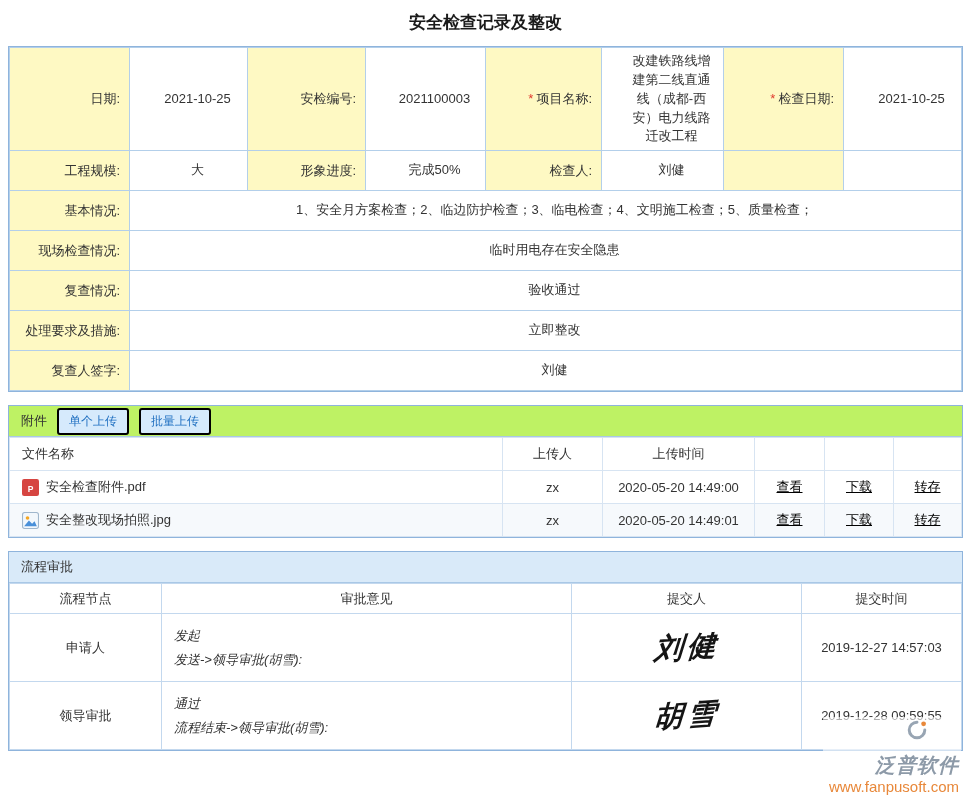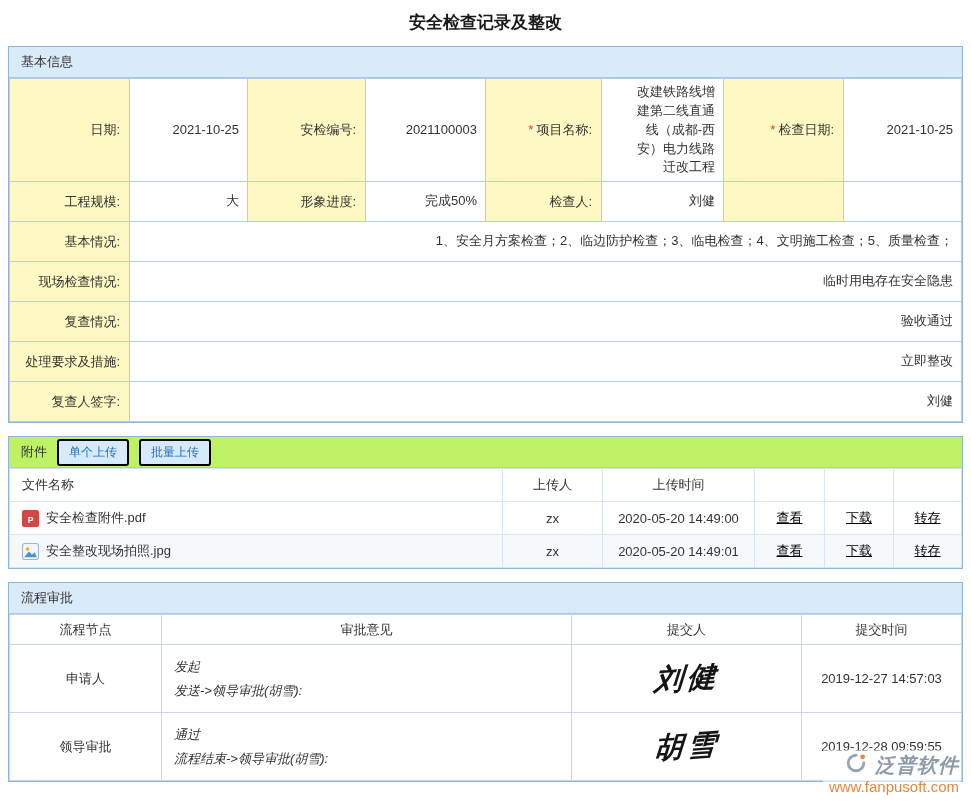--- a/index.html
+++ b/index.html
@@ -28,21 +28,21 @@
     height: 31px; display: flex; align-items: center; gap: 10px;
     font-size: 13px; color: #333;
   }
   .section-header.plain { background: #bef264; }
   table { width: 100%; border-collapse: collapse; table-layout: fixed; }
   td, th { border: 1px solid #b3cfea; font-size: 13px; font-weight: normal; padding: 4px 8px; vertical-align: middle; }
   
   .basic td.lbl {
     background: #fef9c3; text-align: right; color: #333; padding-right: 9px;
   }
-  .basic td.val { background: #fff; text-align: right; padding-left: 26px; line-height: 1.45; }
+  .basic td.val { background: #fff; text-align: center; padding-left: 26px; line-height: 1.45; }
   .basic tr.r1 td { height: 88px; }
   .basic tr.r2 td { height: 40px; }
   .basic tr.rf td { height: 40px; }
   .req { color: #e03a2f; margin-right: 3px; }
   
   .att td { border-color: #d7e4f2; height: 33px; }
   .att tr.head td { color: #333; }
   .att td.c { text-align: center; }
   .att tr.file-row-alt td { background: #f6f9fc; }
   .file-cell { display: flex; align-items: center; gap: 7px; padding-left: 4px; }
@@ -69,34 +69,33 @@
     transform: rotate(-4deg) skewX(-8deg);
     letter-spacing: 4px;
   }
   
   .watermark {
     position: absolute; right: 10px; bottom: 6px;
     display: flex; flex-direction: column; align-items: flex-end;
     background: rgba(255,255,255,0.6);
     padding: 2px 2px 0 6px;
   }
-  .wm-row { display: flex; gap: 8px; }
+  .wm-row { display: flex; align-items: center; gap: 8px; flex-direction: column; }
   .wm-brand {
     font-size: 20px; font-weight: bold; font-style: italic; color: #8d9aa8;
     letter-spacing: 1px;
   }
   .wm-url { font-size: 15px; color: #e8883a; margin-top: -1px; }
 </style>
 </head>
 <body>
 
 <div class="page-title">安全检查记录及整改</div>
 
 <div class="section">
-  <div class="section-header">基本信息</div>
   <table class="basic">
     <colgroup>
       <col style="width:120px">
         <col style="width:118px">
         <col style="width:118px">
         <col style="width:120px">
       <col style="width:116px">
         <col style="width:122px">
         <col style="width:120px">
         <col>

